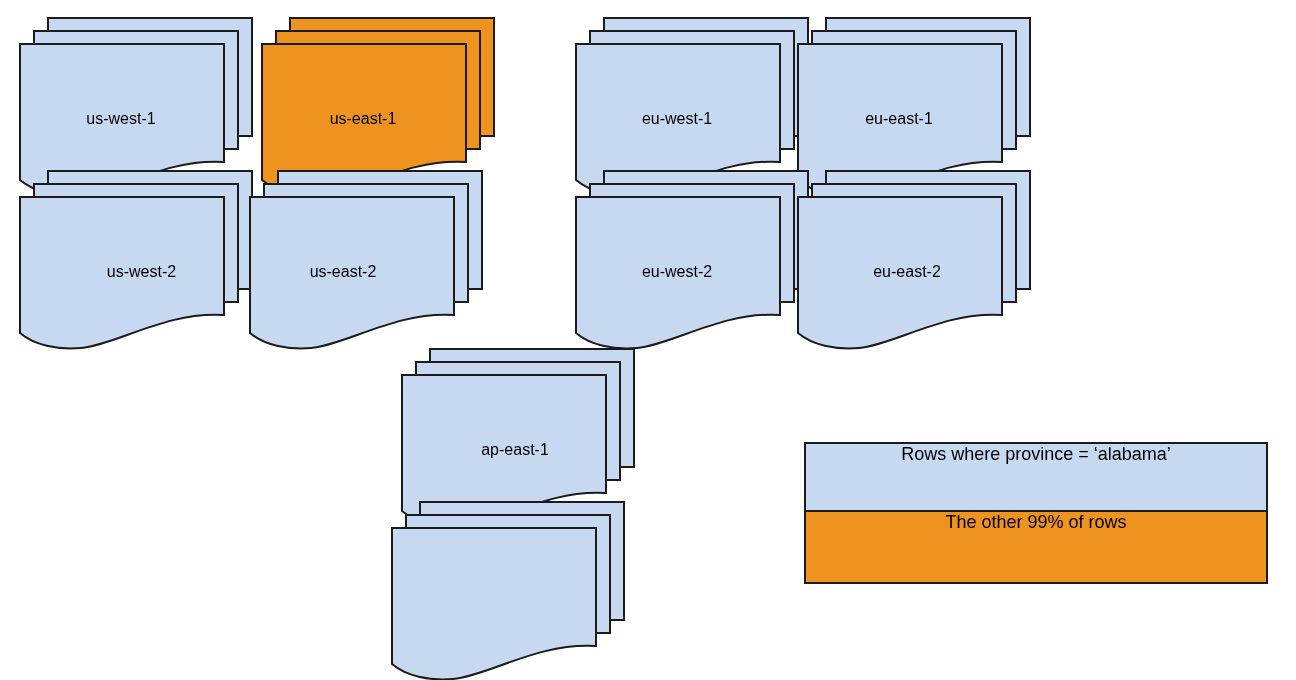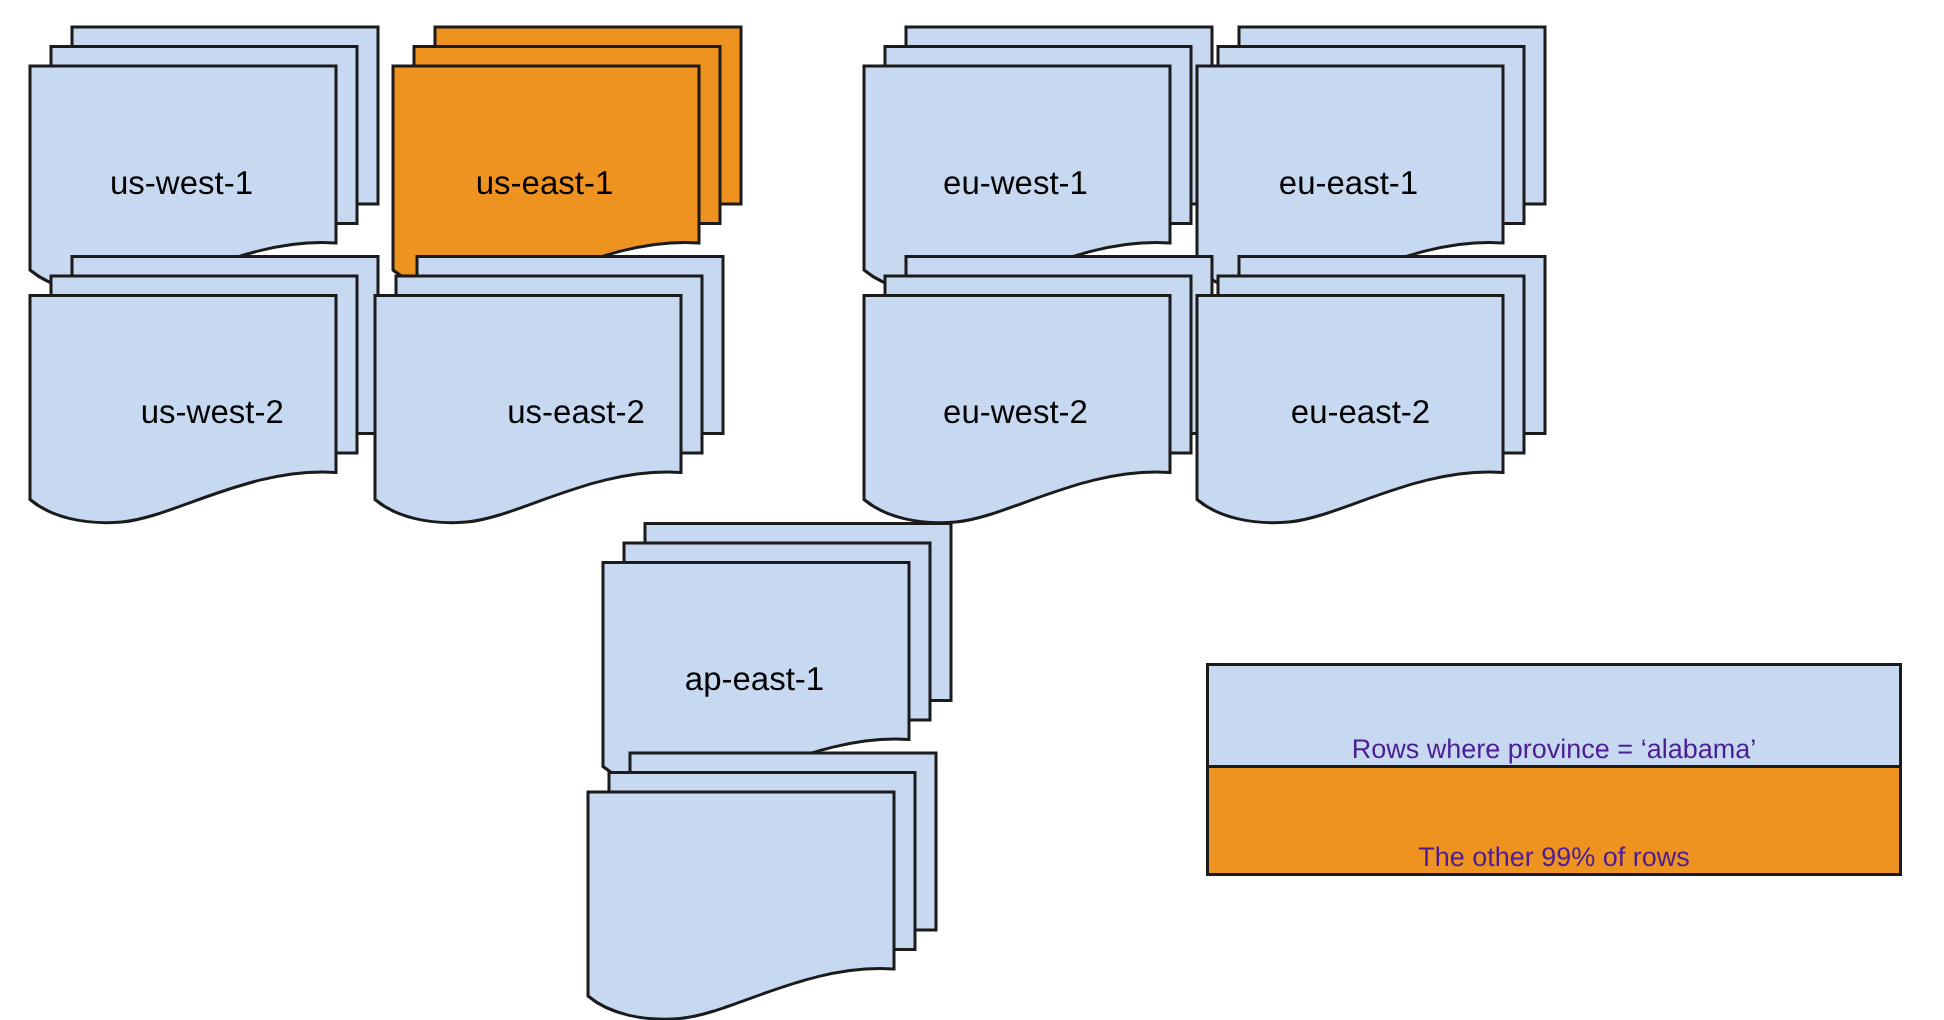--- a/index.html
+++ b/index.html
@@ -25,38 +25,38 @@
   }
   .stack svg {
     display: block;
     overflow: visible;
   }
   .stack-label {
     position: absolute;
     left: 0;
     width: 100%;
     text-align: center;
-    font-size: 22px;
+    font-size: 16px;
     color: #000000;
     line-height: 1;
     pointer-events: none;
     white-space: nowrap;
   }
   .legend {
     position: absolute;
     box-sizing: border-box;
     border: 2px solid #1b1b1b;
   }
   .legend-row {
     box-sizing: border-box;
     display: flex;
-    align-items: flex-end;
+    align-items: flex-start;
     justify-content: center;
     font-size: 18px;
-    color: #4c1d95;
+    color: #000000;
     text-align: center;
   }
   .legend-row.blue {
     background: #c6d9f1;
     border-bottom: 2px solid #1b1b1b;
   }
   .legend-row.orange {
     background: #ee9220;
   }
 </style>
@@ -103,21 +103,21 @@
         <path d="M 0 0 L 204 0 L 204 118 C 146.88 114 , 95.88 148 , 61.199999999999996 151 C 36.72 153 , 14.280000000000001 148 , 0 136 Z" transform="translate(1,27)" fill="#c6d9f1" stroke="#1b1b1b" stroke-width="2" stroke-linejoin="miter"></path>
       </svg>
       <div class="stack-label" style="top: 94.4px; width: 245px;">us-west-2</div>
     </div>
     <div class="stack" style="left: 249px; top: 170px; width: 232px; height: 178px;">
       <svg width="236" height="182">
         <path d="M 0 0 L 204 0 L 204 118 L 0 118 Z" transform="translate(29,1)" fill="#c6d9f1" stroke="#1b1b1b" stroke-width="2" stroke-linejoin="miter"></path>
         <path d="M 0 0 L 204 0 L 204 118 L 0 118 Z" transform="translate(15,14)" fill="#c6d9f1" stroke="#1b1b1b" stroke-width="2" stroke-linejoin="miter"></path>
         <path d="M 0 0 L 204 0 L 204 118 C 146.88 114 , 95.88 148 , 61.199999999999996 151 C 36.72 153 , 14.280000000000001 148 , 0 136 Z" transform="translate(1,27)" fill="#c6d9f1" stroke="#1b1b1b" stroke-width="2" stroke-linejoin="miter"></path>
       </svg>
-      <div class="stack-label" style="top: 94.4px; width: 188px; padding-left: 41px;">us-east-2</div>
+      <div class="stack-label" style="top: 94.4px; width: 188px;">us-east-2</div>
     </div>
     <div class="stack" style="left: 575px; top: 170px; width: 232px; height: 178px;">
       <svg width="236" height="182">
         <path d="M 0 0 L 204 0 L 204 118 L 0 118 Z" transform="translate(29,1)" fill="#c6d9f1" stroke="#1b1b1b" stroke-width="2" stroke-linejoin="miter"></path>
         <path d="M 0 0 L 204 0 L 204 118 L 0 118 Z" transform="translate(15,14)" fill="#c6d9f1" stroke="#1b1b1b" stroke-width="2" stroke-linejoin="miter"></path>
         <path d="M 0 0 L 204 0 L 204 118 C 146.88 114 , 95.88 148 , 61.199999999999996 151 C 36.72 153 , 14.280000000000001 148 , 0 136 Z" transform="translate(1,27)" fill="#c6d9f1" stroke="#1b1b1b" stroke-width="2" stroke-linejoin="miter"></path>
       </svg>
       <div class="stack-label" style="top: 94.4px; width: 204px;">eu-west-2</div>
     </div>
     <div class="stack" style="left: 797px; top: 170px; width: 232px; height: 178px;">
@@ -127,21 +127,21 @@
         <path d="M 0 0 L 204 0 L 204 118 C 146.88 114 , 95.88 148 , 61.199999999999996 151 C 36.72 153 , 14.280000000000001 148 , 0 136 Z" transform="translate(1,27)" fill="#c6d9f1" stroke="#1b1b1b" stroke-width="2" stroke-linejoin="miter"></path>
       </svg>
       <div class="stack-label" style="top: 94.4px; width: 220px;">eu-east-2</div>
     </div>
     <div class="stack" style="left: 401px; top: 348px; width: 232px; height: 178px;">
       <svg width="236" height="182">
         <path d="M 0 0 L 204 0 L 204 118 L 0 118 Z" transform="translate(29,1)" fill="#c6d9f1" stroke="#1b1b1b" stroke-width="2" stroke-linejoin="miter"></path>
         <path d="M 0 0 L 204 0 L 204 118 L 0 118 Z" transform="translate(15,14)" fill="#c6d9f1" stroke="#1b1b1b" stroke-width="2" stroke-linejoin="miter"></path>
         <path d="M 0 0 L 204 0 L 204 118 C 146.88 114 , 95.88 148 , 61.199999999999996 151 C 36.72 153 , 14.280000000000001 148 , 0 136 Z" transform="translate(1,27)" fill="#c6d9f1" stroke="#1b1b1b" stroke-width="2" stroke-linejoin="miter"></path>
       </svg>
-      <div class="stack-label" style="top: 94.4px; width: 204px;">ap-east-1</div>
+      <div class="stack-label" style="top: 94.4px; width: 204px; margin-left: 12px;">ap-east-1</div>
     </div>
     <div class="stack" style="left: 391px; top: 501px; width: 232px; height: 178px;">
       <svg width="236" height="182">
         <path d="M 0 0 L 204 0 L 204 118 L 0 118 Z" transform="translate(29,1)" fill="#c6d9f1" stroke="#1b1b1b" stroke-width="2" stroke-linejoin="miter"></path>
         <path d="M 0 0 L 204 0 L 204 118 L 0 118 Z" transform="translate(15,14)" fill="#c6d9f1" stroke="#1b1b1b" stroke-width="2" stroke-linejoin="miter"></path>
         <path d="M 0 0 L 204 0 L 204 118 C 146.88 114 , 95.88 148 , 61.199999999999996 151 C 36.72 153 , 14.280000000000001 148 , 0 136 Z" transform="translate(1,27)" fill="#c6d9f1" stroke="#1b1b1b" stroke-width="2" stroke-linejoin="miter"></path>
       </svg>
     </div>
     <div class="legend" style="left: 804px; top: 442px; width: 464px; height: 142px;">
       <div class="legend-row blue" style="height: 68px;">

